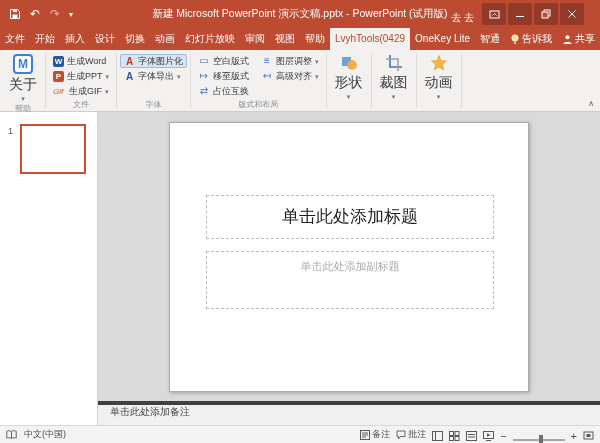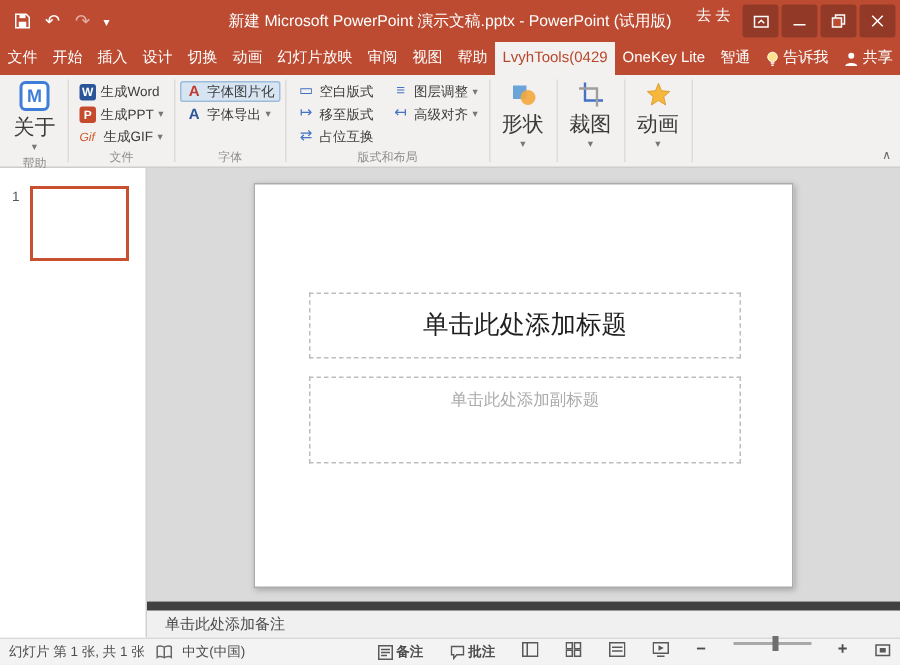--- a/index.html
+++ b/index.html
@@ -8,21 +8,21 @@
 
   .app { width: 600px; height: 443px; display: flex; flex-direction: column; background: #fff; }
 
   
   .titlebar { position: relative; height: 28px; flex: 0 0 28px; background: #BC4B32; display: flex; align-items: center; color: #fff; }
   .qat { display: flex; align-items: center; gap: 2px; padding-left: 6px; }
   .qbtn { width: 18px; height: 18px; display: flex; align-items: center; justify-content: center; font-size: 12px; color: #fff; }
   .qbtn.small { width: 10px; font-size: 8px; }
   .dim { opacity: .55; }
   .title { position: absolute; left: 50%; transform: translateX(-50%); font-size: 10.5px; white-space: nowrap; }
-  .tb-right { margin-left: auto; display: flex; align-items: flex-start; padding-right: 3px; }
+  .tb-right { margin-left: auto; display: flex; align-items: flex-end; padding-right: 16px; }
   .user { font-size: 10px; margin-right: 6px; }
   .wbtn { width: 24px; height: 22px; display: flex; align-items: center; justify-content: center; background: rgba(0,0,0,.22); border-radius: 2px; margin-left: 2px; }
 
   
   .tabrow { height: 22px; flex: 0 0 22px; background: #BC4B32; display: flex; align-items: stretch; color: #fff; }
   .tab { padding: 0 5px; font-size: 10px; line-height: 22px; white-space: nowrap; }
   .tab.active { background: #F3F1F0; color: #B7472A; }
   .tellme, .share { display: flex; align-items: center; gap: 2px; }
   .spacer { flex: 1; }
 
@@ -55,25 +55,25 @@
   .content { flex: 1; display: flex; min-height: 0; }
   .thumbs { width: 98px; flex: 0 0 98px; background: #fff; border-right: 1px solid #D4D1CF; position: relative; }
   .thumb-num { position: absolute; left: 8px; top: 14px; font-size: 9px; color: #555; }
   .thumb { position: absolute; left: 20px; top: 12px; width: 66px; height: 50px; background: #fff; border: 2px solid #C9502E; }
   .main { flex: 1; display: flex; flex-direction: column; min-width: 0; }
   .canvas { flex: 1; background: #DADADA; display: flex; align-items: center; justify-content: center; }
   .slide { width: 360px; height: 270px; background: #fff; border: 1px solid #ABABAB; box-shadow: 1px 1px 4px rgba(0,0,0,.25); position: relative; }
   .ph { position: absolute; left: 36px; right: 34px; border: 1px dashed #BDBDBD; }
   .ph-title { top: 72px; height: 44px; display: flex; align-items: center; justify-content: center; font-size: 17px; color: #1F1F1F; }
   .ph-sub { top: 128px; height: 58px; text-align: center; padding-top: 7px; font-size: 11px; color: #ABABAB; }
-  .notesbar { height: 24px; flex: 0 0 24px; background: #F0F0F0; border-top: 6px solid #404040; display: flex; align-items: center; padding-left: 12px; font-size: 10px; color: #4A4A4A; }
+  .notesbar { height: 24px; flex: 0 0 24px; background: #F0F0F0; border-top: 4px solid #404040; display: flex; align-items: flex-start; padding-left: 12px; font-size: 10px; color: #4A4A4A; }
 
   
   .statusbar { height: 18px; flex: 0 0 18px; background: #F3F3F3; border-top: 1px solid #D8D8D8; display: flex; align-items: center; font-size: 9px; color: #4D4D4D; padding: 0 6px; gap: 7px; }
-  .sb-right { margin-left: auto; display: flex; align-items: flex-start; gap: 18px; font-weight: bold; }
+  .sb-right { margin-left: auto; display: flex; align-items: flex-end; gap: 6px; }
   .sb-item { display: flex; align-items: center; gap: 2px; }
   .zbtn { font-size: 11px; color: #4D4D4D; line-height: 10px; }
   .track { width: 52px; height: 2px; background: #A8A8A8; position: relative; }
   .zthumb { position: absolute; left: 50%; top: -4px; width: 4px; height: 10px; background: #6F6F6F; }
 </style>
 </head>
 <body>
 
 <div class="app">
 
@@ -298,21 +298,20 @@
           <div class="ph ph-title">单击此处添加标题</div>
         </div>
       </div>
       <div class="notesbar">
         <span>单击此处添加备注</span>
       </div>
     </div>
   </div>
 
   <div class="statusbar">
-    <span class="sb-item">幻灯片 第 1 张, 共 1 张</span>
     <span class="sb-item">
       <svg width="11" height="10" viewBox="0 0 11 10">
           <path d="M5.5 1.5 C4 0.5 1.5 0.5 0.8 1.2 V8.2 C1.5 7.5 4 7.5 5.5 8.5 C7 7.5 9.5 7.5 10.2 8.2 V1.2 C9.5 0.5 7 0.5 5.5 1.5 Z M5.5 1.5 V8.5" fill="none" stroke="#666"></path>
         </svg>
     </span>
     <span class="sb-item">中文(中国)</span>
     <span class="sb-right">
       <span class="sb-item">
         <svg width="10" height="10" viewBox="0 0 10 10">
             <g stroke="#595959" fill="none">

